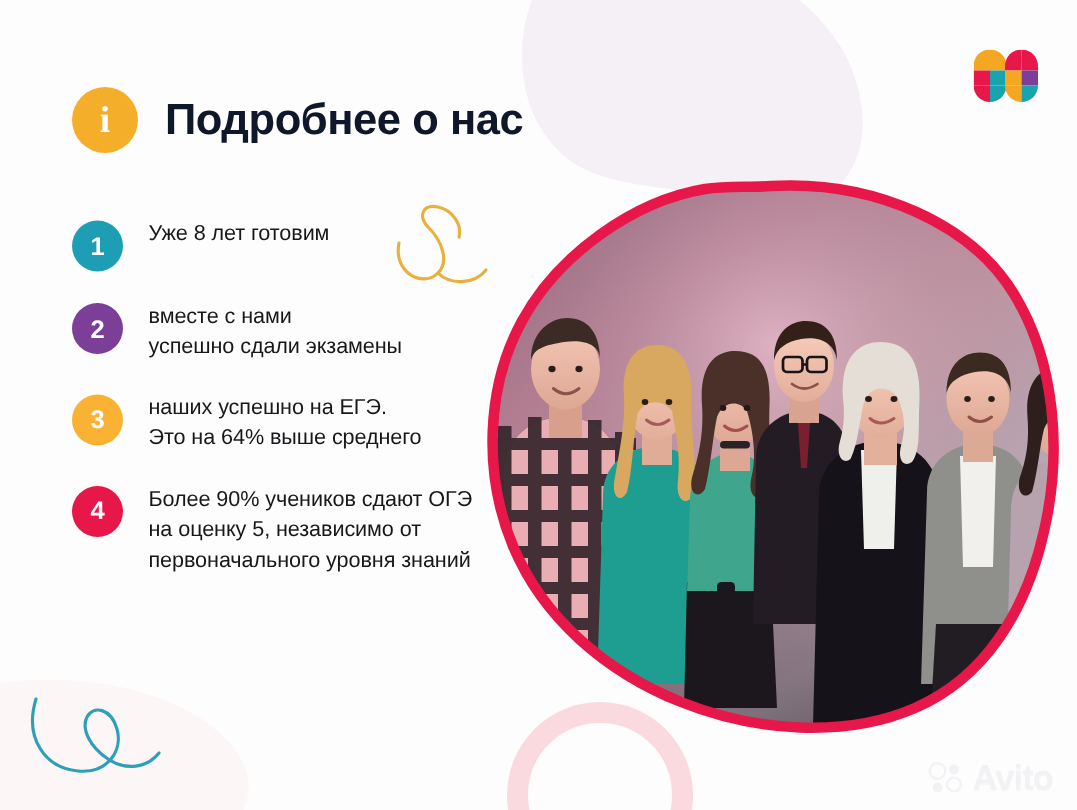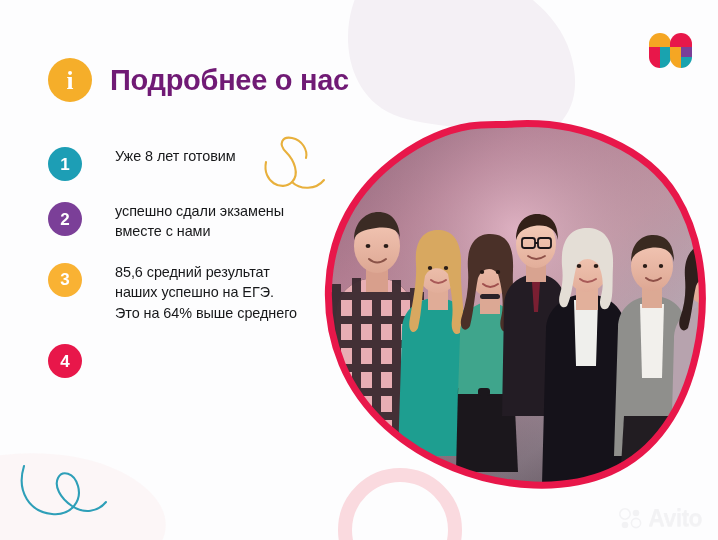--- a/index.html
+++ b/index.html
@@ -88,21 +88,20 @@
     font-weight: 700;
     line-height: 1;
     margin-top: 1px;
   }
   .fact-text {
     font-size: 14.4px;
     line-height: 1.42;
     color: #17181A;
     font-weight: 500;
     letter-spacing: -0.05px;
-    margin-left: 16px;
   }
 
   
   .photo-wrap {
     position: absolute;
     left: 318px;
     top: 116px;
     width: 396px;
     height: 380px;
   }
@@ -171,51 +170,55 @@
                    C84 514 98 512 106 502"></path>
         </g>
       </g>
     </svg>
   </div>
 
   <div class="header">
     <div class="info-badge" style="background: rgb(245, 174, 42);">
       <span class="glyph">i</span>
     </div>
-    <div class="page-title" style="color: #701a75;">Подробнее о нас</div>
+    <div class="page-title" style="color: #0f172a;">Подробнее о нас</div>
   </div>
 
   <div class="facts">
 
     <div class="fact-item">
       <div class="fact-badge" style="background: rgb(29, 158, 181);">1</div>
       <div class="fact-text">
         <div>Уже 8 лет готовим</div>
       </div>
     </div>
 
     <div class="fact-item">
       <div class="fact-badge" style="background: rgb(123, 63, 152);">2</div>
       <div class="fact-text">
+        <div>вместе с нами</div>
         <div>успешно сдали экзамены</div>
-        <div>вместе с нами</div>
       </div>
     </div>
 
     <div class="fact-item">
       <div class="fact-badge" style="background: rgb(249, 178, 51);">3</div>
       <div class="fact-text">
-        <div>85,6 средний результат</div>
         <div>наших успешно на ЕГЭ.</div>
         <div>Это на 64% выше среднего</div>
       </div>
     </div>
 
     <div class="fact-item">
       <div class="fact-badge" style="background: rgb(232, 23, 74);">4</div>
+      <div class="fact-text">
+        <div>Более 90% учеников сдают ОГЭ</div>
+        <div>на оценку 5, независимо от</div>
+        <div>первоначального уровня знаний</div>
+      </div>
     </div>
 
   </div>
 
   <div class="photo-wrap">
     <svg viewBox="0 0 396 380" xmlns="http://www.w3.org/2000/svg">
       <defs>
 
         <path id="blobPath" d="M196 8
                  C266 4 330 34 358 80

